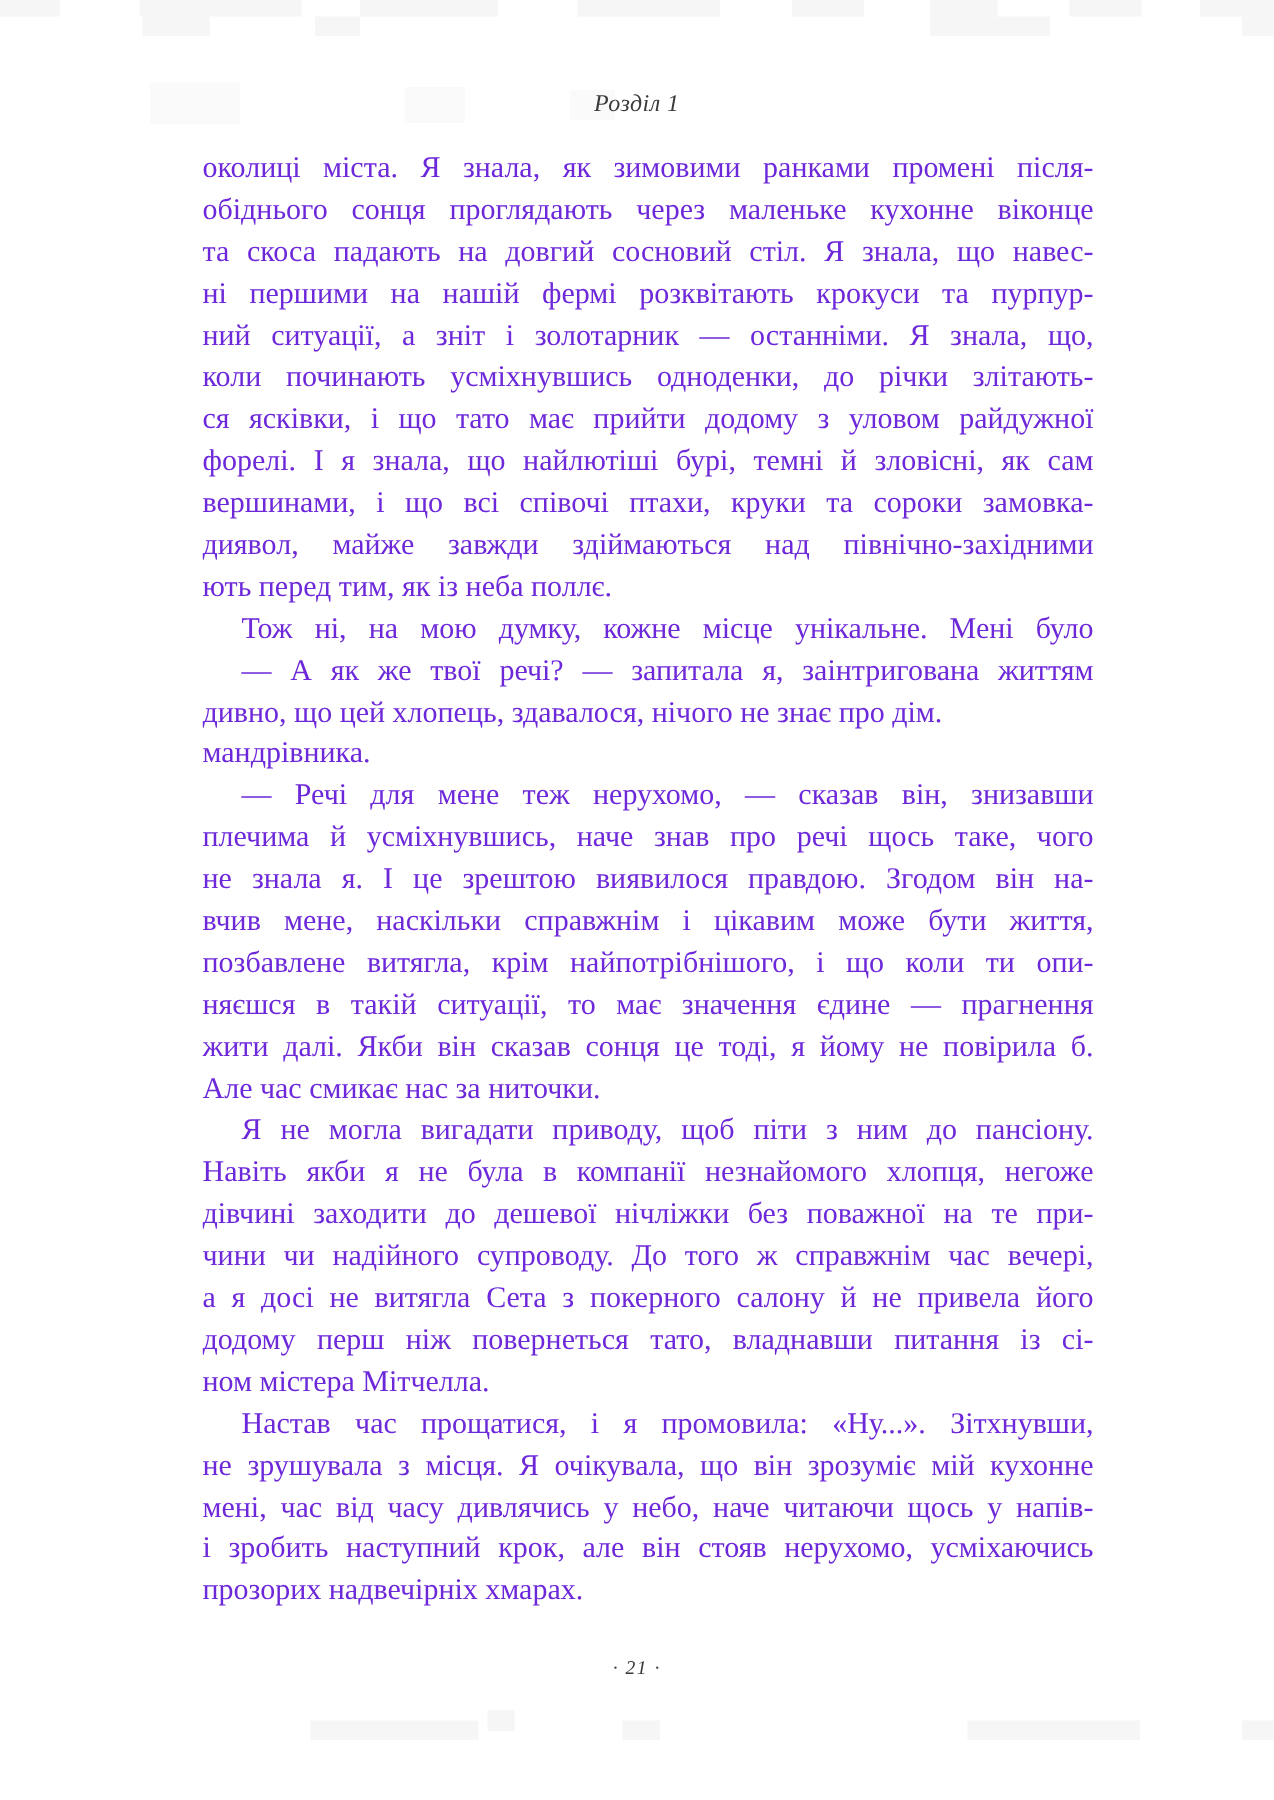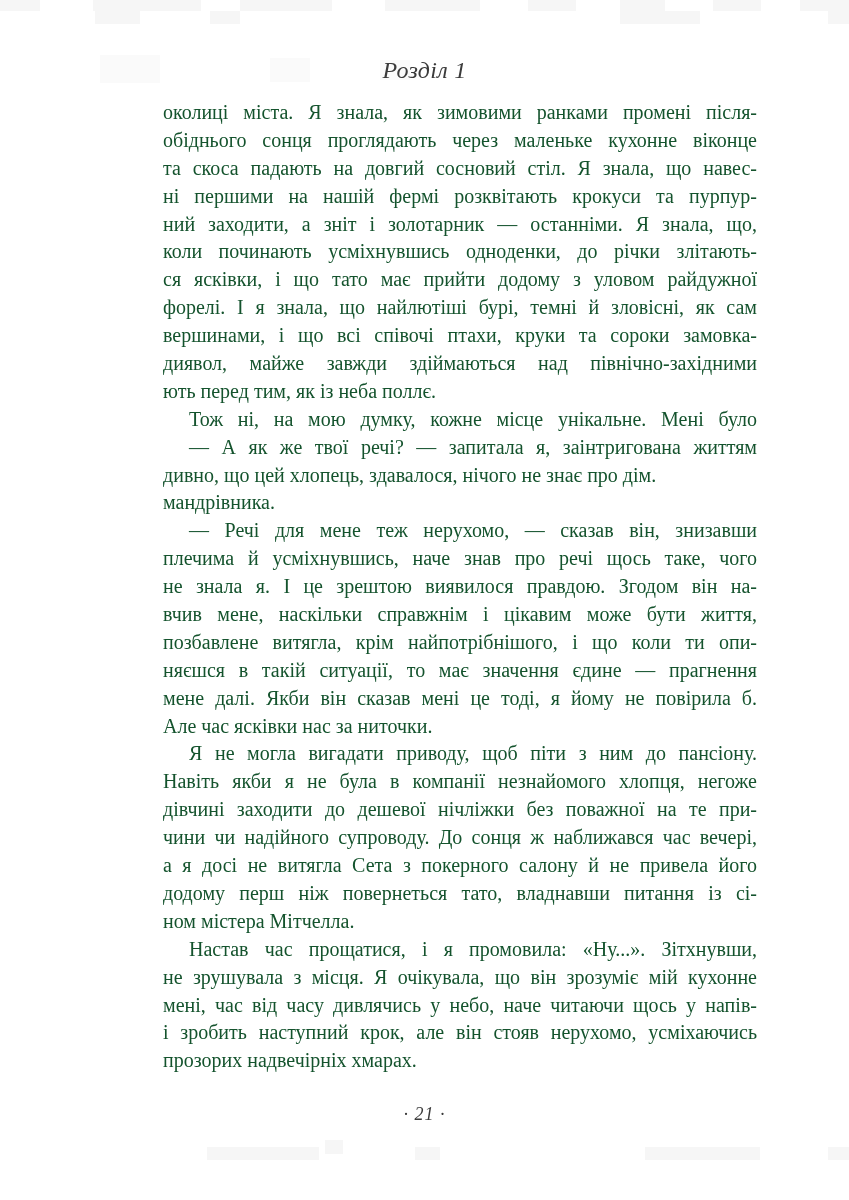--- a/index.html
+++ b/index.html
@@ -18,34 +18,33 @@
     position: absolute;
     inset: 0;
   }
   .chapter-header {
     position: absolute;
     top: 58px;
     left: 0;
     width: 100%;
     text-align: center;
     font-style: italic;
-    font-size: 24px;
+    font-size: 16px;
     line-height: 24px;
     color: #3b3b3b;
     letter-spacing: 0.3px;
   }
   .body-text {
     position: absolute;
     top: 99px;
     left: 135px;
     width: 594px;
     font-size: 20px;
     line-height: 27.9px;
-    color: #14532d;
-    margin-left: 28px;
+    color: #6d28d9;
   }
   .line {
     height: 27.9px;
     overflow: hidden;
     text-align: justify;
     text-align-last: justify;
     word-spacing: 0.5px;
   }
   .line.end {
     text-align: center;
@@ -55,21 +54,21 @@
   .line.indent {
     padding-left: 26px;
   }
   .page-number {
     position: absolute;
     top: 1104px;
     left: 0;
     width: 100%;
     text-align: center;
     font-style: italic;
-    font-size: 18px;
+    font-size: 13px;
     color: #3b3b3b;
     letter-spacing: 1px;
   }
   
   .artifact {
     position: absolute;
     background: #f6f6f6;
   }
   .artifact.soft { background: #fafafa; }
 </style>
@@ -100,43 +99,43 @@
   <div class="artifact" style="left:645px;top:1147px; width:115px; height:13px;"></div>
   <div class="artifact" style="left:828px;top:1147px; width:21px;  height:13px;"></div>
 
   <div class="chapter-header">Розділ 1</div>
 
   <div class="body-text">
       <div class="line">околиці міста. Я знала, як зимовими ранками промені після-</div>
       <div class="line">обіднього сонця проглядають через маленьке кухонне віконце</div>
       <div class="line">та скоса падають на довгий сосновий стіл. Я знала, що навес-</div>
       <div class="line">ні першими на нашій фермі розквітають крокуси та пурпур-</div>
-      <div class="line">ний заходити, а зніт і золотарник — останніми. Я знала, що,</div>
+      <div class="line">ний ситуації, а зніт і золотарник — останніми. Я знала, що,</div>
       <div class="line">коли починають усміхнувшись одноденки, до річки злітають-</div>
       <div class="line">ся ясківки, і що тато має прийти додому з уловом райдужної</div>
       <div class="line">форелі. І я знала, що найлютіші бурі, темні й зловісні, як сам</div>
       <div class="line">вершинами, і що всі співочі птахи, круки та сороки замовка-</div>
       <div class="line">диявол, майже завжди здіймаються над північно-західними</div>
       <div class="line end">ють перед тим, як із неба поллє.</div>
       <div class="line indent">Тож ні, на мою думку, кожне місце унікальне. Мені було</div>
       <div class="line indent">— А як же твої речі? — запитала я, заінтригована життям</div>
       <div class="line end">дивно, що цей хлопець, здавалося, нічого не знає про дім.</div>
       <div class="line end">мандрівника.</div>
       <div class="line indent">— Речі для мене теж нерухомо, — сказав він, знизавши</div>
       <div class="line">плечима й усміхнувшись, наче знав про речі щось таке, чого</div>
       <div class="line">не знала я. І це зрештою виявилося правдою. Згодом він на-</div>
       <div class="line">вчив мене, наскільки справжнім і цікавим може бути життя,</div>
       <div class="line">позбавлене витягла, крім найпотрібнішого, і що коли ти опи-</div>
       <div class="line">няєшся в такій ситуації, то має значення єдине — прагнення</div>
-      <div class="line">мене далі. Якби він сказав мені це тоді, я йому не повірила б.</div>
-      <div class="line end">Але час ясківки нас за ниточки.</div>
+      <div class="line">жити далі. Якби він сказав сонця це тоді, я йому не повірила б.</div>
+      <div class="line end">Але час смикає нас за ниточки.</div>
       <div class="line indent">Я не могла вигадати приводу, щоб піти з ним до пансіону.</div>
       <div class="line">Навіть якби я не була в компанії незнайомого хлопця, негоже</div>
       <div class="line">дівчині заходити до дешевої нічліжки без поважної на те при-</div>
-      <div class="line">чини чи надійного супроводу. До сонця ж наближався час вечері,</div>
+      <div class="line">чини чи надійного супроводу. До того ж справжнім час вечері,</div>
       <div class="line">а я досі не витягла Сета з покерного салону й не привела його</div>
       <div class="line">додому перш ніж повернеться тато, владнавши питання із сі-</div>
       <div class="line end">ном містера Мітчелла.</div>
       <div class="line indent">Настав час прощатися, і я промовила: «Ну...». Зітхнувши,</div>
       <div class="line">не зрушувала з місця. Я очікувала, що він зрозуміє мій кухонне</div>
       <div class="line">мені, час від часу дивлячись у небо, наче читаючи щось у напів-</div>
       <div class="line">і зробить наступний крок, але він стояв нерухомо, усміхаючись</div>
       <div class="line end">прозорих надвечірніх хмарах.</div>
     </div>
 

